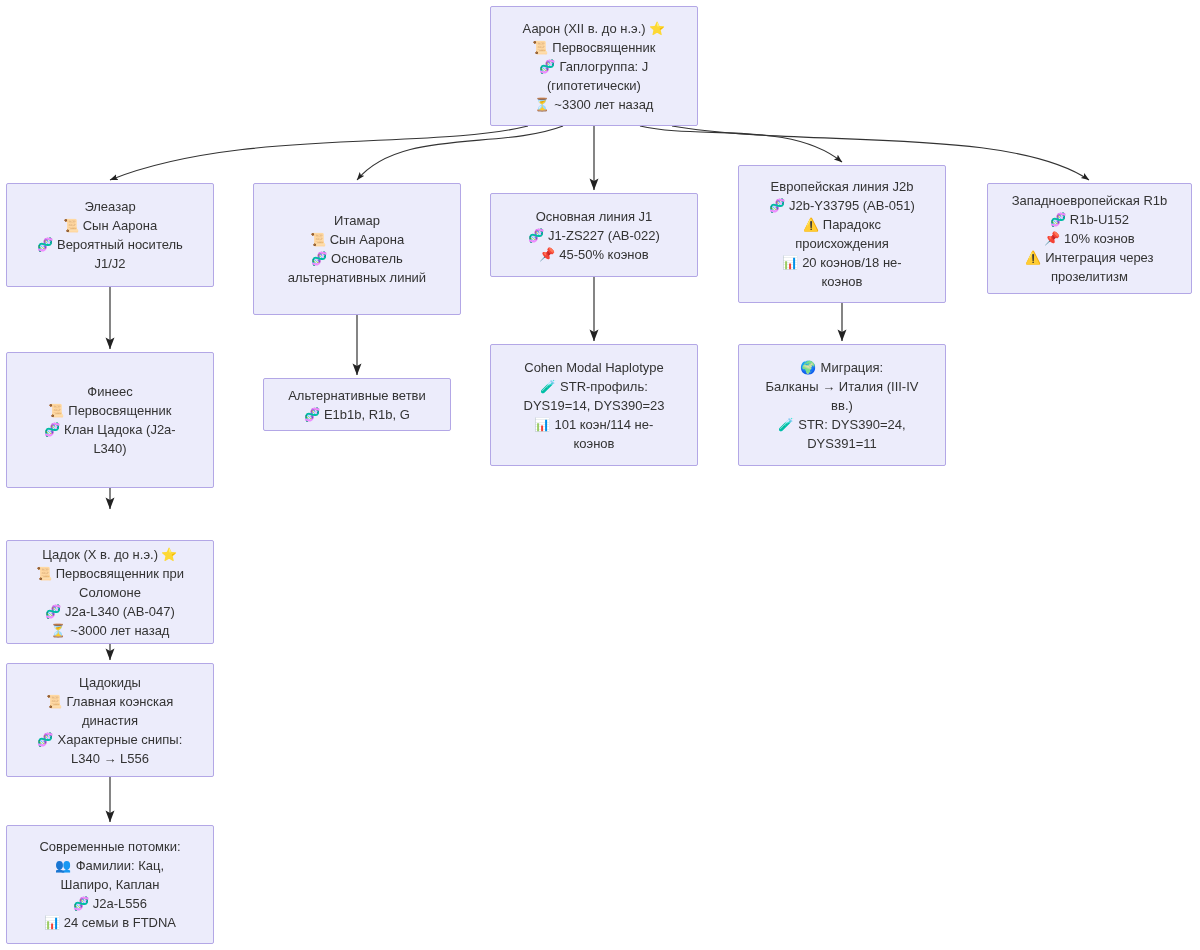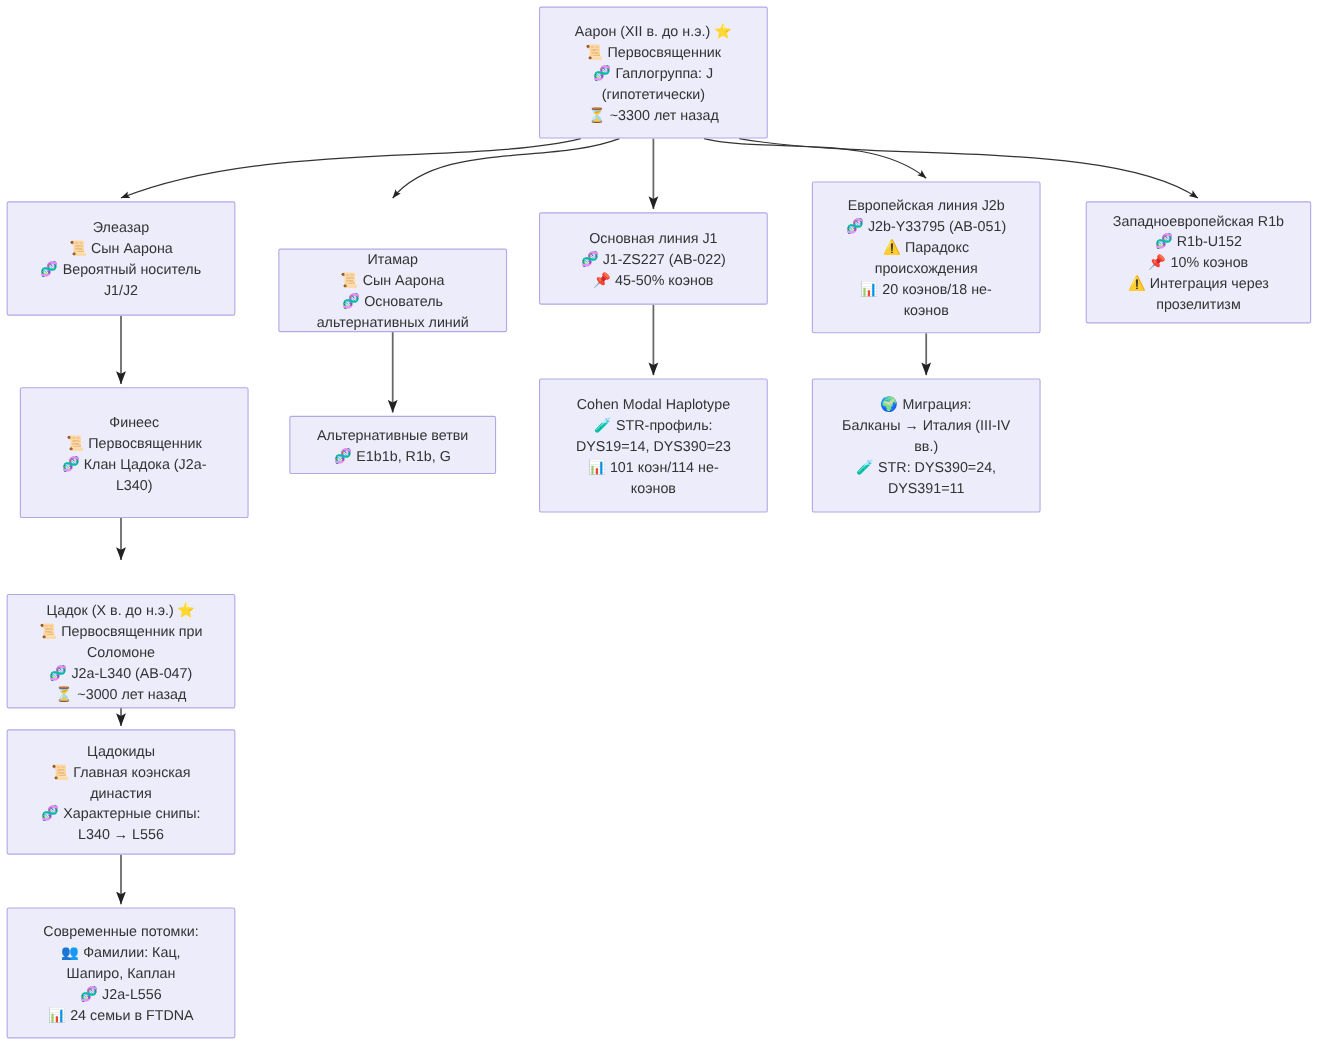--- a/index.html
+++ b/index.html
@@ -83,21 +83,21 @@
         <span class="line">🧬 Гаплогруппа: J</span>
         <span class="line">(гипотетически)</span>
         <span class="line">⏳ ~3300 лет назад</span>
       </div>
       <div class="node" style="left: 6px; top: 183px; width: 208px; height: 104px;">
         <span class="line">Элеазар</span>
         <span class="line">📜 Сын Аарона</span>
         <span class="line">🧬 Вероятный носитель</span>
         <span class="line">J1/J2</span>
       </div>
-      <div class="node" style="left: 253px; top: 183px; width: 208px; height: 76px; margin-top: 43px;">
+      <div class="node" style="left: 253px; top: 183px; width: 208px; height: 132px;">
         <span class="line">Итамар</span>
         <span class="line">📜 Сын Аарона</span>
         <span class="line">🧬 Основатель</span>
         <span class="line">альтернативных линий</span>
       </div>
       <div class="node" style="left: 490px; top: 193px; width: 208px; height: 84px;">
         <span class="line">Основная линия J1</span>
         <span class="line">🧬 J1-ZS227 (AB-022)</span>
         <span class="line">📌 45-50% коэнов</span>
       </div>
@@ -109,21 +109,21 @@
         <span class="line">📊 20 коэнов/18 не-</span>
         <span class="line">коэнов</span>
       </div>
       <div class="node" style="left: 987px; top: 183px; width: 205px; height: 111px;">
         <span class="line">Западноевропейская R1b</span>
         <span class="line">🧬 R1b-U152</span>
         <span class="line">📌 10% коэнов</span>
         <span class="line">⚠️ Интеграция через</span>
         <span class="line">прозелитизм</span>
       </div>
-      <div class="node" style="left: 6px; top: 352px; width: 208px; height: 119px; margin-left: 12px;">
+      <div class="node" style="left: 6px; top: 352px; width: 208px; height: 136px;">
         <span class="line">Финеес</span>
         <span class="line">📜 Первосвященник</span>
         <span class="line">🧬 Клан Цадока (J2a-</span>
         <span class="line">L340)</span>
       </div>
       <div class="node" style="left: 263px; top: 378px; width: 188px; height: 53px;">
         <span class="line">Альтернативные ветви</span>
         <span class="line">🧬 E1b1b, R1b, G</span>
       </div>
       <div class="node" style="left: 490px; top: 344px; width: 208px; height: 122px;">

